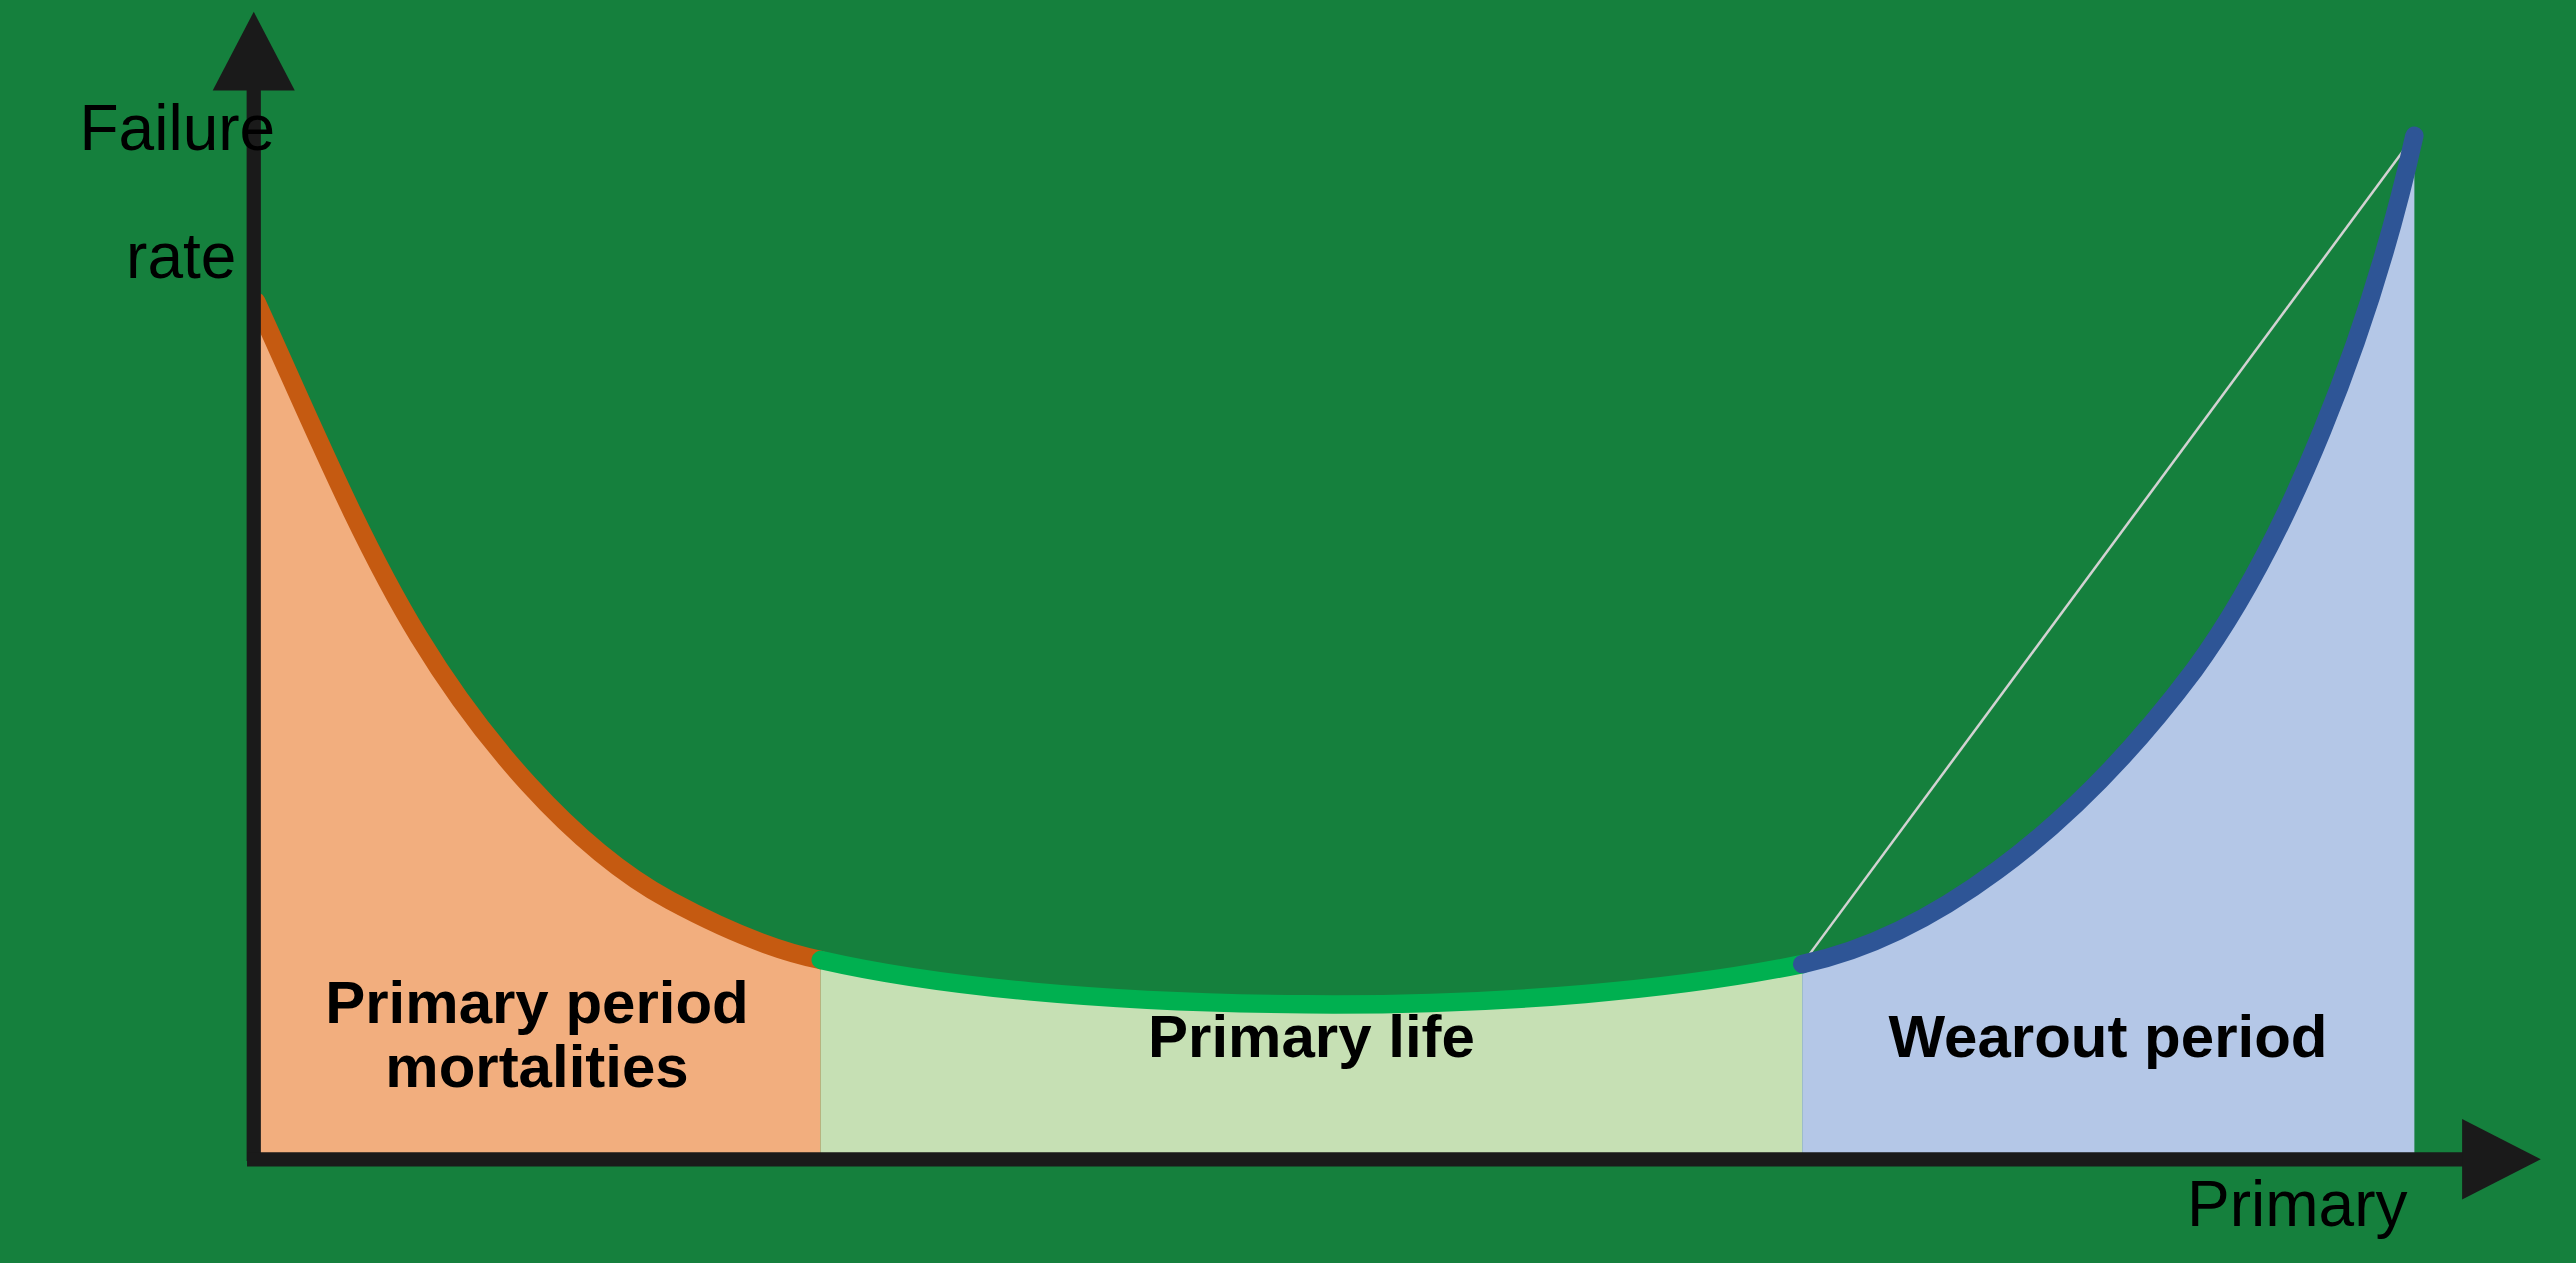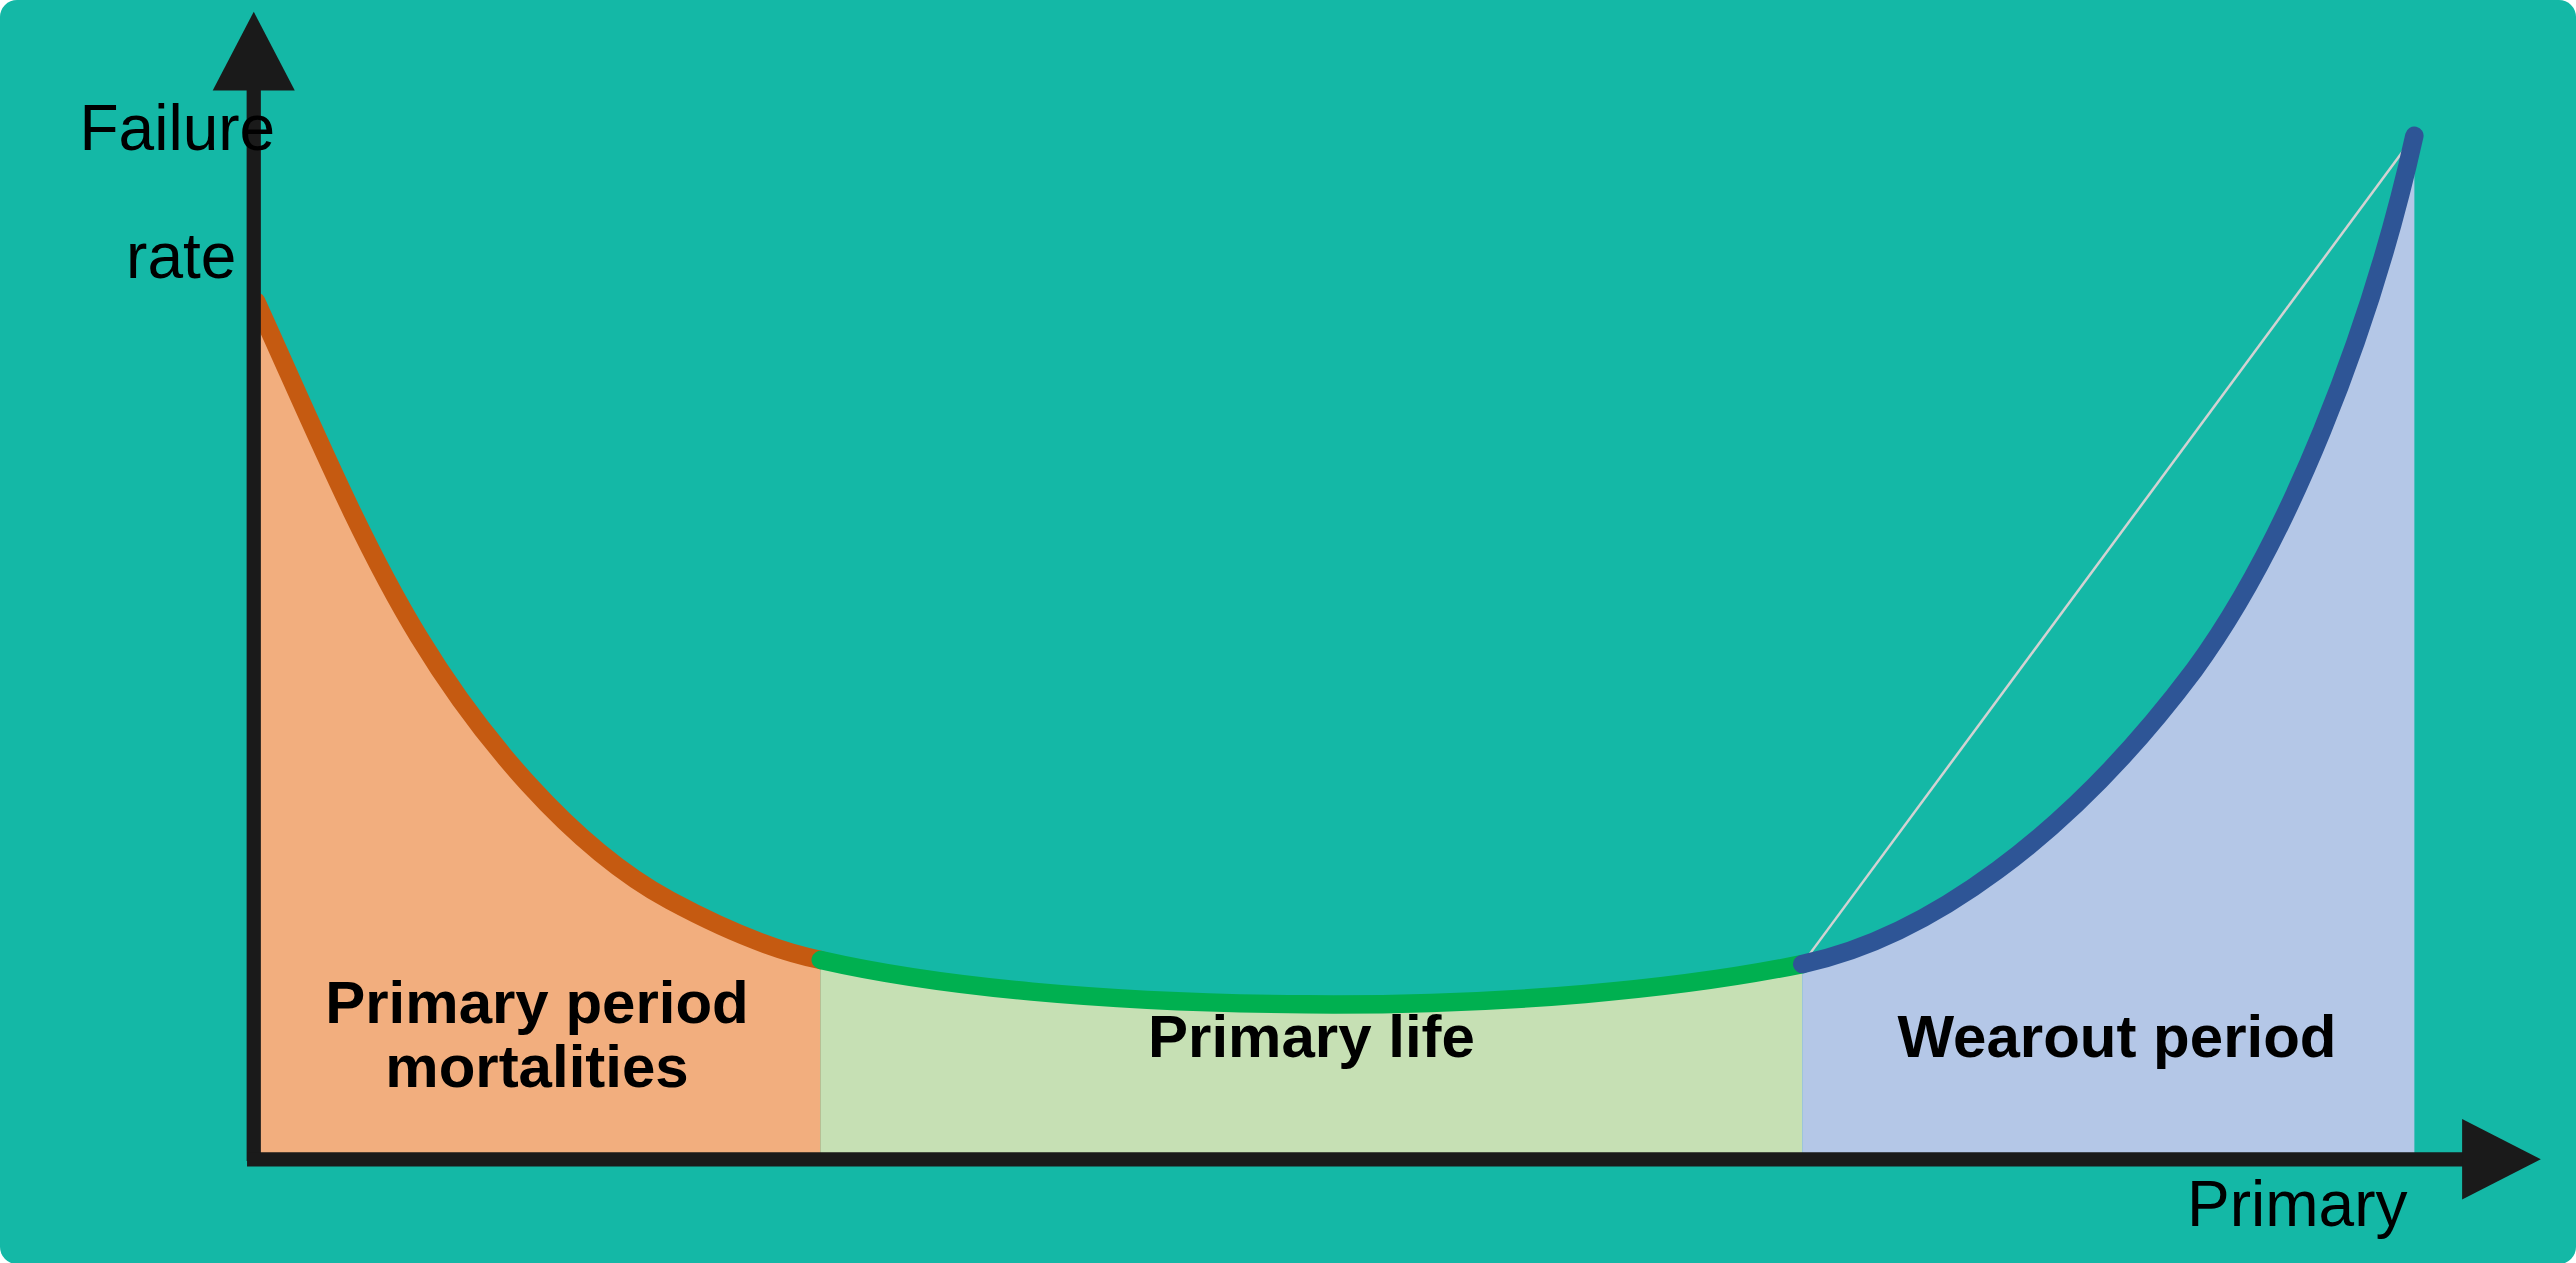--- a/index.html
+++ b/index.html
@@ -8,23 +8,22 @@
     padding: 0;
     background: #ffffff;
   }
   body {
     font-family: "Liberation Sans", sans-serif;
   }
   #stage {
     position: relative;
     width: 2576px;
     height: 1264px;
-    background: #14b8a6;
+    background: #15803d;
     overflow: hidden;
-    border-radius: 17px;
   }
   #chart-svg {
     position: absolute;
     left: 0;
     top: 0;
     width: 2576px;
     height: 1264px;
   }
   .axis-label {
     position: absolute;
@@ -67,21 +66,20 @@
     left: 821px;
     top: 1005px;
     width: 981px;
     font-size: 60px;
   }
   #region-label-2 {
     left: 1802px;
     top: 1005px;
     width: 612px;
     font-size: 60px;
-    margin-left: 9px;
   }
 </style>
 </head>
 <body>
 
 <div id="stage">
 
   <svg id="chart-svg" viewBox="0 0 3076 1509" preserveAspectRatio="none" xmlns="http://www.w3.org/2000/svg">
 
     <g>

